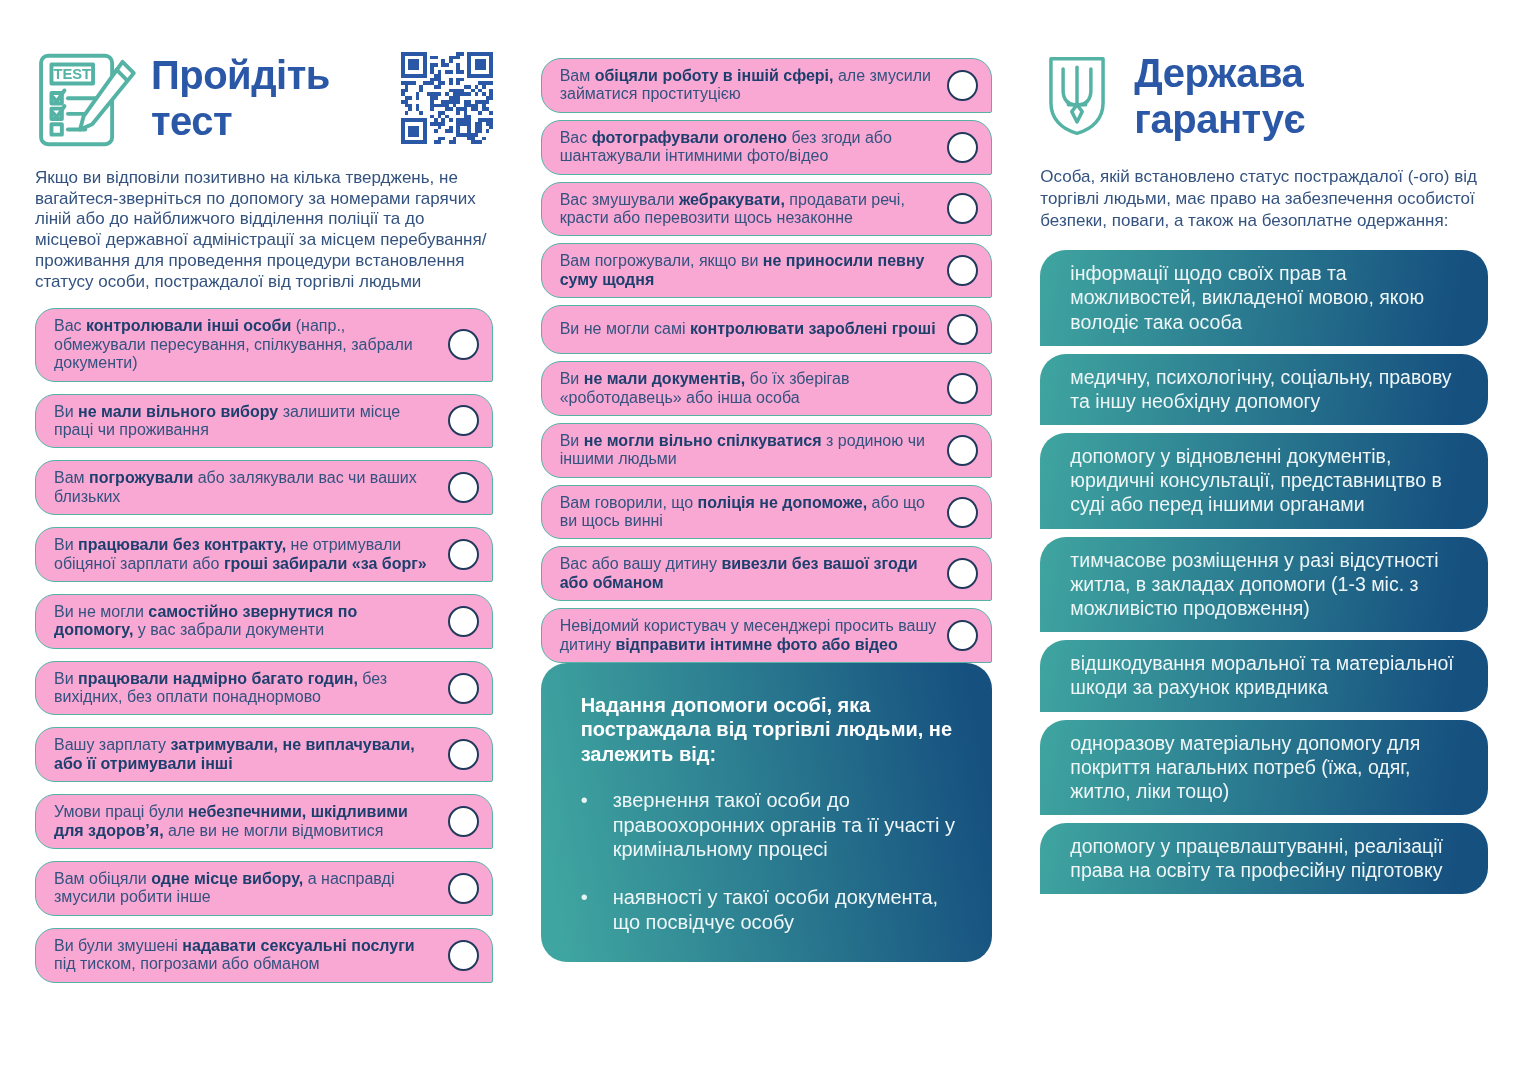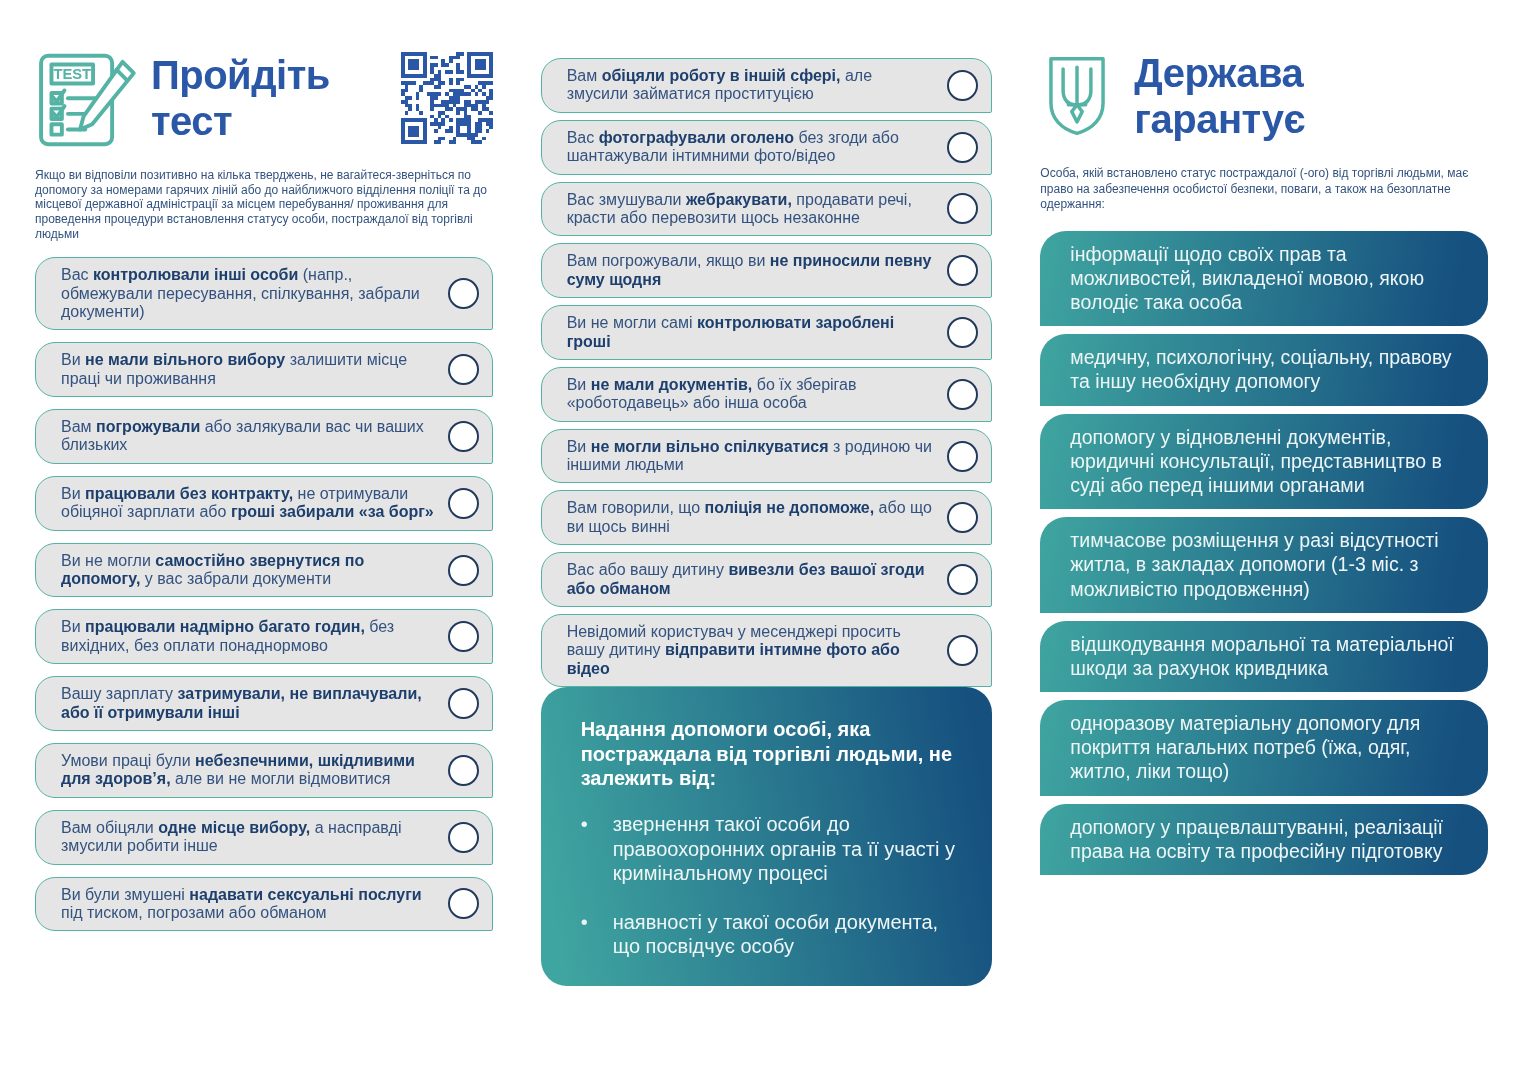--- a/index.html
+++ b/index.html
@@ -20,28 +20,28 @@
   .title span{display:block;}
   .test-icon{flex:none;width:104px;height:100px;}
   .test-icon svg{width:104px;height:100px;}
   .col-left .title{margin-left:12px;margin-top:2px;flex:1;}
   .qr{flex:none;width:92px;height:92px;margin-top:2px;}
   .qr svg{width:92px;height:92px;display:block;}
   .trident-icon{flex:none;width:66px;height:92px;margin-left:4px;}
   .trident-icon svg{width:66px;height:92px;}
   .col-right .title{margin-left:24px;margin-top:0;}
 
-  .intro{margin:0 0 16px 0;font-size:12px;line-height:1.22;color:var(--text-navy,#33527f);}
+  .intro{margin:0 0 16px 0;font-size:17px;line-height:1.22;color:var(--text-navy,#33527f);}
   .col-right .intro{line-height:1.3;margin-bottom:18px;}
 
   
   .cards{display:flex;flex-direction:column;gap:12px;}
   .col-mid .cards{gap:7px;}
-  .card{box-sizing:border-box;background:#e5e5e5;border:1.6px solid var(--teal,#54b3a4);
-        border-radius:20px 20px 2px 20px;padding:8px 13px 8px 25px;
+  .card{box-sizing:border-box;background:#f9a8d4;border:1.6px solid var(--teal,#54b3a4);
+        border-radius:20px 20px 2px 20px;padding:8px 13px 8px 18px;
         display:flex;align-items:center;gap:10px;}
   .card-text{margin:0;flex:1;font-size:16px;line-height:1.15;color:var(--text-navy,#33527f);}
   .circle{flex:none;width:27px;height:27px;border:2.6px solid var(--circle-navy,#21395c);
           border-radius:50%;background:#fff;cursor:pointer;}
 
   
   .help-box{box-sizing:border-box;border-radius:26px;
             background:linear-gradient(80deg,var(--gradient-teal,#3fa5a0) 5%,var(--gradient-blue,#16507f) 95%);
             padding:30px 34px 28px 40px;color:#fff;}
   .help-heading{margin:0 0 22px 0;font-size:20px;font-weight:700;line-height:1.22;

